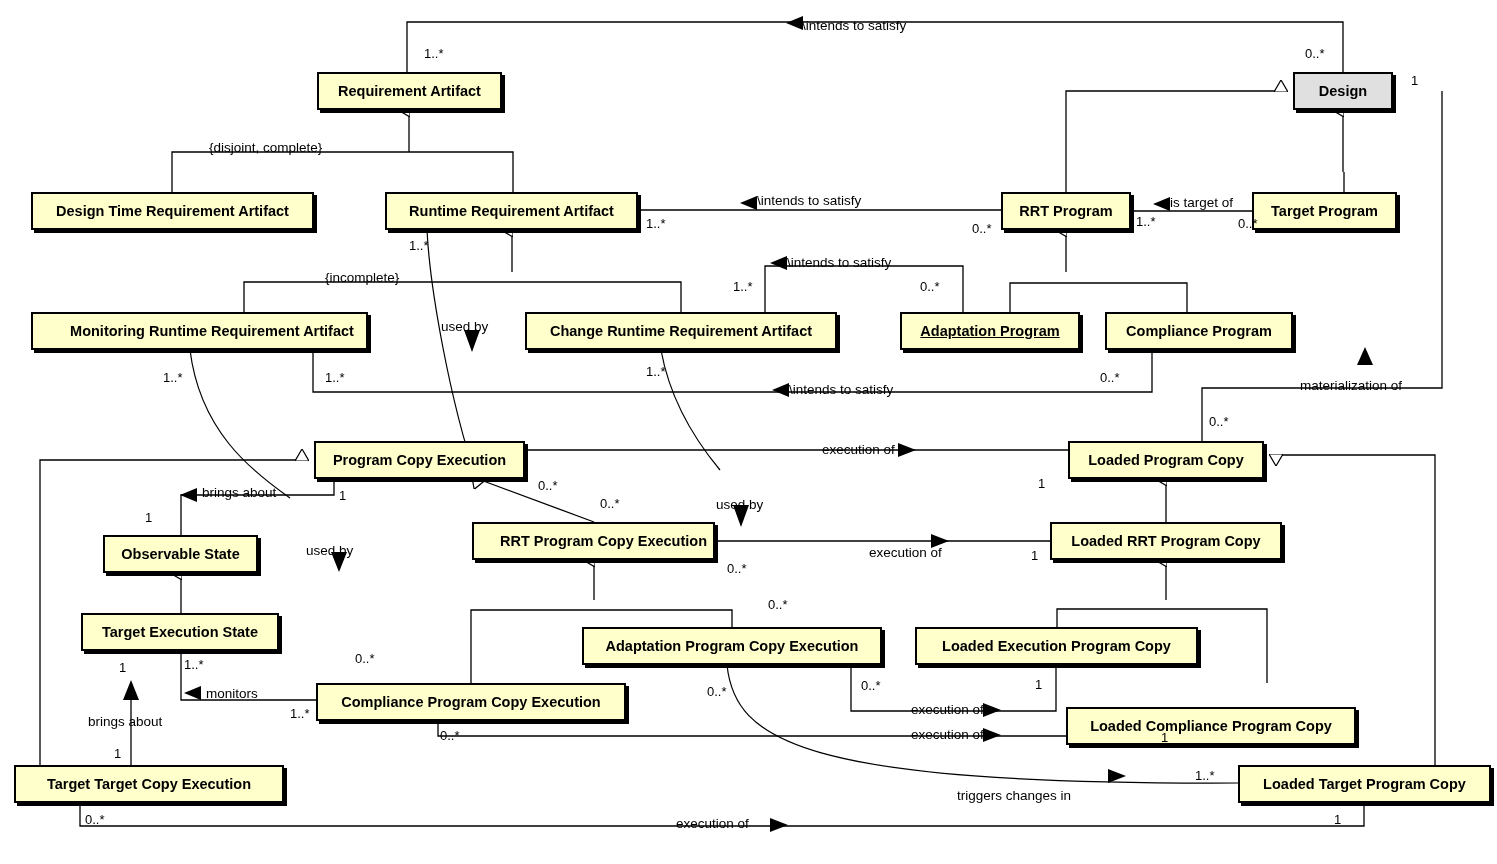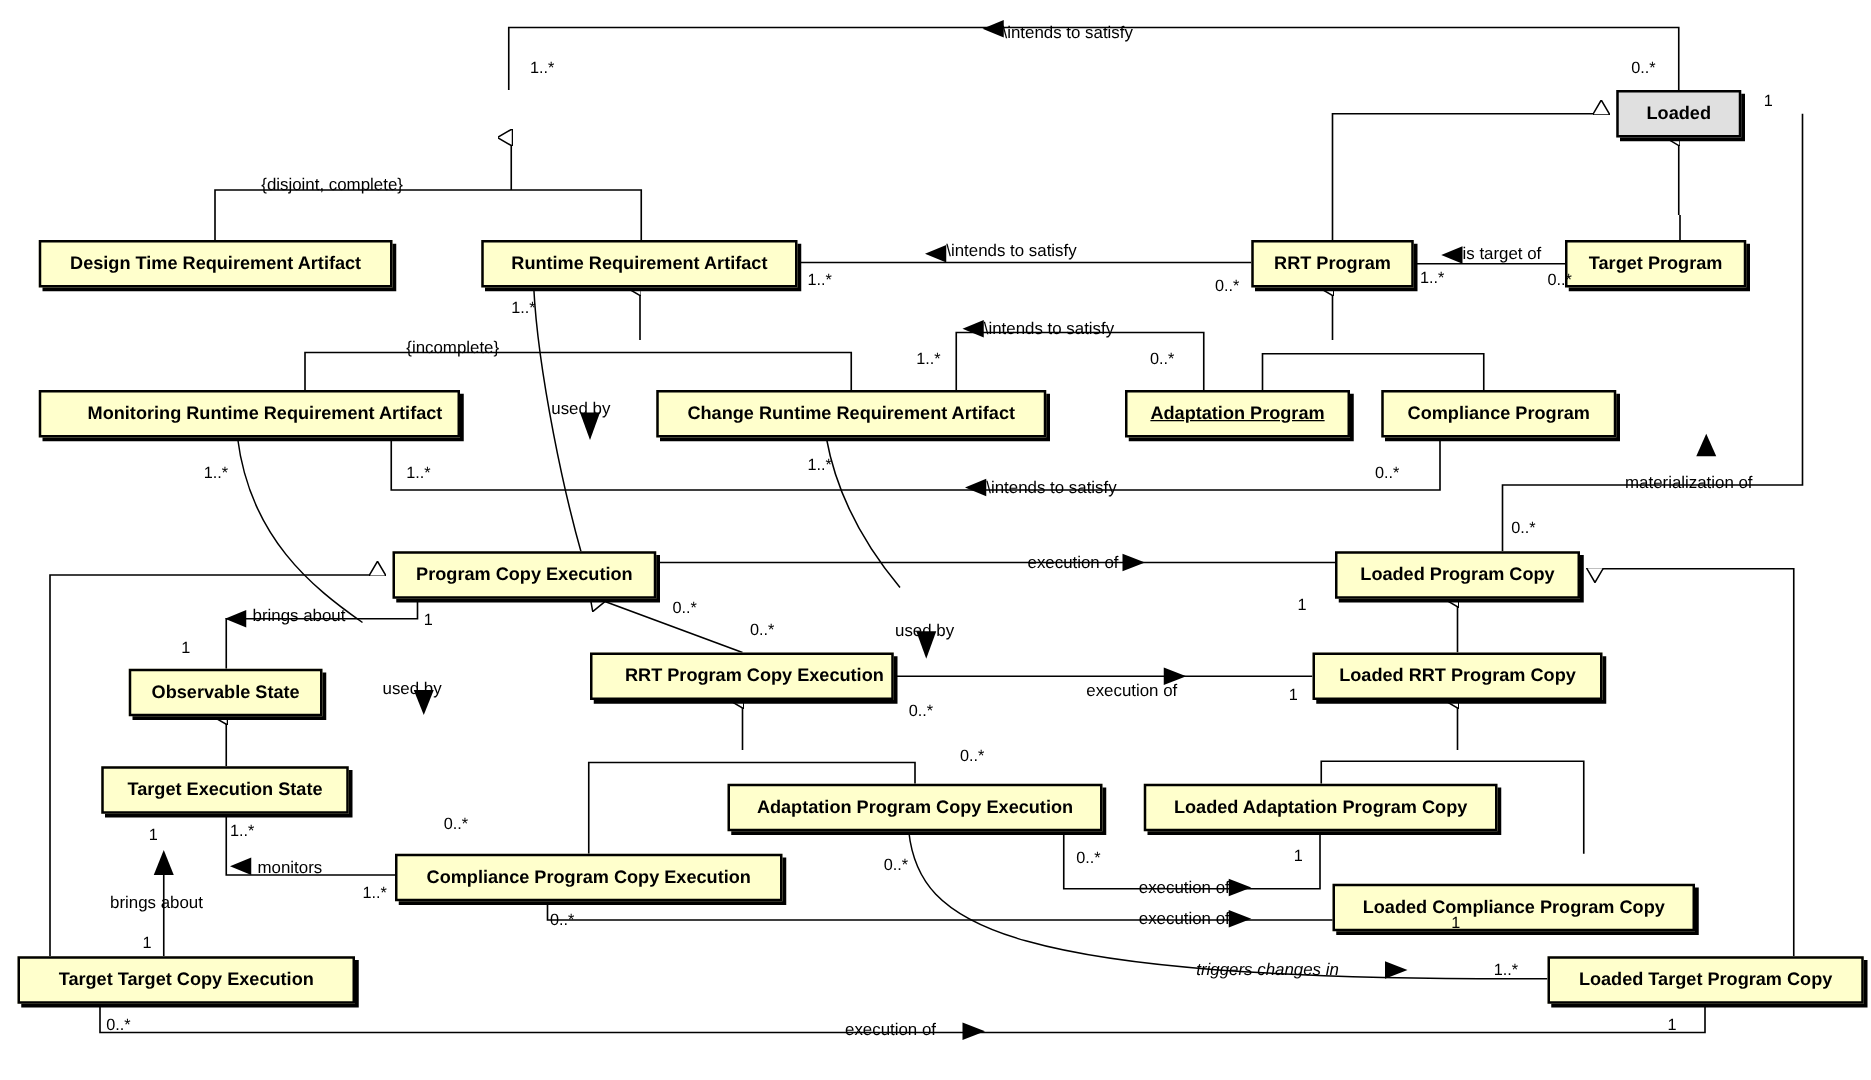--- a/index.html
+++ b/index.html
@@ -130,37 +130,38 @@
 
       <path d="M803,16 L786,23 L803,30 Z" fill="#000000" stroke="none"></path>
       <path d="M757,196 L740,203 L757,210 Z" fill="#000000" stroke="none"></path>
       <path d="M787,256 L770,263 L787,270 Z" fill="#000000" stroke="none"></path>
       <path d="M789,383 L772,390 L789,397 Z" fill="#000000" stroke="none"></path>
       <path d="M1170,197 L1153,204 L1170,211 Z" fill="#000000" stroke="none"></path>
 
     </g>
   </svg>
 
-  <div class="node gray" style="left:1293px;top:72px;width:100px;height:38px;">Loaded</div>
+  <div class="node" style="left:317px;top:72px;width:185px;height:38px;">Requirement Artifact</div>
+  <div class="node gray" style="left:1293px;top:72px;width:100px;height:38px;">Design</div>
   <div class="node" style="left:31px;top:192px;width:283px;height:38px;">Design Time Requirement Artifact</div>
   <div class="node" style="left:385px;top:192px;width:253px;height:38px;">Runtime Requirement Artifact</div>
   <div class="node" style="left:1001px;top:192px;width:130px;height:38px;">RRT Program</div>
   <div class="node" style="left:1252px;top:192px;width:145px;height:38px;">Target Program</div>
   <div class="node" style="left:31px;top:312px;width:337px;height:38px;padding-left:25px;">Monitoring Runtime Requirement Artifact</div>
   <div class="node" style="left:525px;top:312px;width:312px;height:38px;">Change Runtime Requirement Artifact</div>
   <div class="node" style="left:900px;top:312px;width:180px;height:38px;text-decoration:underline;">Adaptation Program</div>
   <div class="node" style="left:1105px;top:312px;width:188px;height:38px;">Compliance Program</div>
   <div class="node" style="left:314px;top:441px;width:211px;height:38px;">Program Copy Execution</div>
   <div class="node" style="left:1068px;top:441px;width:196px;height:38px;">Loaded Program Copy</div>
   <div class="node" style="left:103px;top:535px;width:155px;height:38px;">Observable State</div>
   <div class="node" style="left:472px;top:522px;width:243px;height:38px;padding-left:20px;">RRT Program Copy Execution</div>
   <div class="node" style="left:1050px;top:522px;width:232px;height:38px;">Loaded RRT Program Copy</div>
   <div class="node" style="left:81px;top:613px;width:198px;height:38px;">Target Execution State</div>
   <div class="node" style="left:582px;top:627px;width:300px;height:38px;">Adaptation Program Copy Execution</div>
-  <div class="node" style="left:915px;top:627px;width:283px;height:38px;">Loaded Adaptation Program Copy</div>
+  <div class="node" style="left:915px;top:627px;width:283px;height:38px;">Loaded Execution Program Copy</div>
   <div class="node" style="left:316px;top:683px;width:310px;height:38px;">Compliance Program Copy Execution</div>
   <div class="node" style="left:1066px;top:683px;width:290px;height:38px;margin-top:24px;">Loaded Compliance Program Copy</div>
   <div class="node" style="left:14px;top:765px;width:270px;height:38px;">Target Target Copy Execution</div>
   <div class="node" style="left:1238px;top:765px;width:253px;height:38px;">Loaded Target Program Copy</div>
 
   <div class="lbl" style="left:802px;top:19px;">\intends to satisfy</div>
   <div class="lbl mult" style="left:424px;top:47px;">1..*</div>
   <div class="lbl mult" style="left:1305px;top:47px;">0..*</div>
   <div class="lbl mult" style="left:1411px;top:74px;">1</div>
   <div class="lbl" style="left:209px;top:141px;">{disjoint, complete}</div>
@@ -203,19 +204,19 @@
   <div class="lbl mult" style="left:290px;top:707px;">1..*</div>
   <div class="lbl mult" style="left:707px;top:685px;">0..*</div>
   <div class="lbl mult" style="left:861px;top:679px;">0..*</div>
   <div class="lbl mult" style="left:1035px;top:678px;">1</div>
   <div class="lbl" style="left:911px;top:703px;">execution of</div>
   <div class="lbl" style="left:88px;top:715px;">brings about</div>
   <div class="lbl mult" style="left:440px;top:729px;">0..*</div>
   <div class="lbl" style="left:911px;top:728px;">execution of</div>
   <div class="lbl mult" style="left:1161px;top:731px;">1</div>
   <div class="lbl mult" style="left:114px;top:747px;">1</div>
-  <div class="lbl" style="left:957px;top:769px;font-style:italic;">triggers changes in</div>
+  <div class="lbl" style="left:957px;top:789px;">triggers changes in</div>
   <div class="lbl mult" style="left:1195px;top:769px;">1..*</div>
   <div class="lbl mult" style="left:85px;top:813px;">0..*</div>
   <div class="lbl" style="left:676px;top:817px;">execution of</div>
   <div class="lbl mult" style="left:1334px;top:813px;">1</div>
 
 </div>
 
 </body></html>

